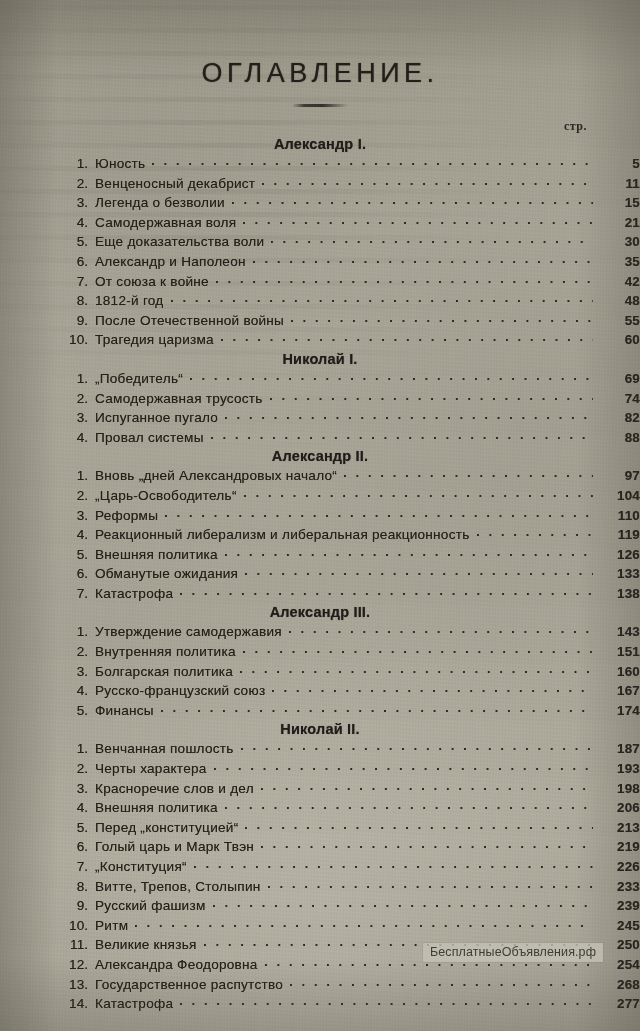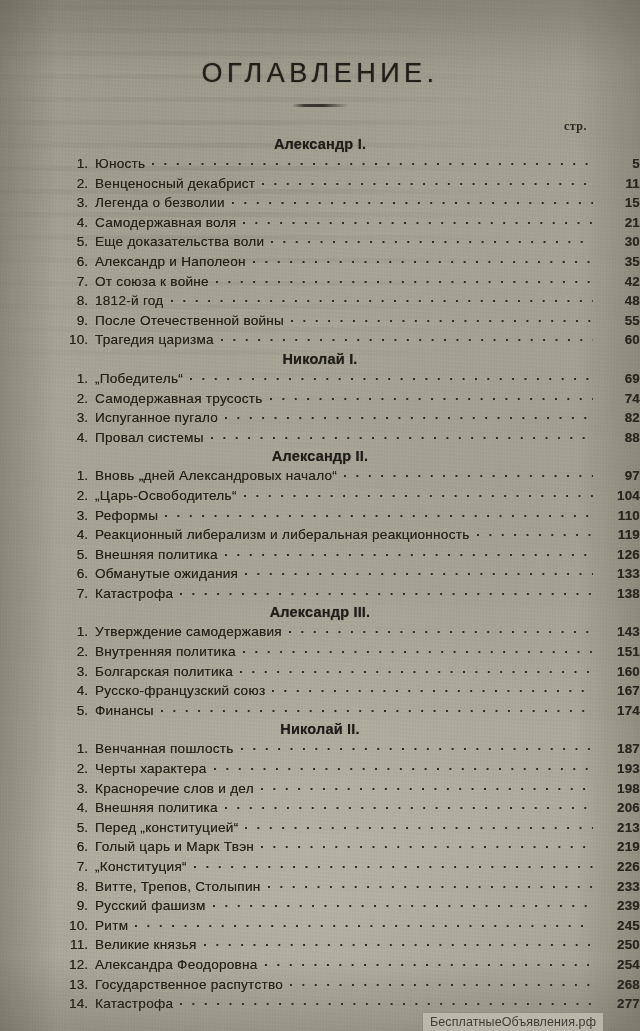--- a/index.html
+++ b/index.html
@@ -189,21 +189,21 @@
     font-weight: 700;
     font-size: 13.4px;
     letter-spacing: 0.2px;
     color: #1f1d17;
   }
 
   
   .watermark {
     position: absolute;
     left: 423px;
-    top: 1013px;
+    top: 943px;
     padding: 2px 7px 3px 7px;
     background: rgba(196,193,182,0.78);
     color: #3e3c35;
     font-size: 12.5px;
     letter-spacing: 0.1px;
     white-space: nowrap;
     box-shadow: 0 0 0 0.5px rgba(120,117,106,0.35);
   }
 </style>
 </head>

